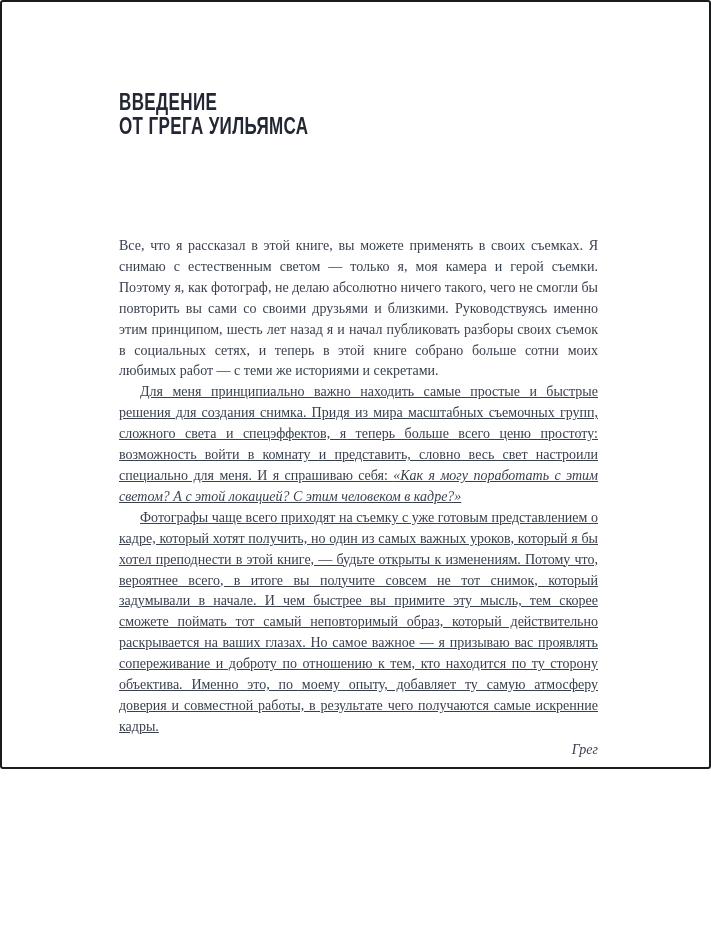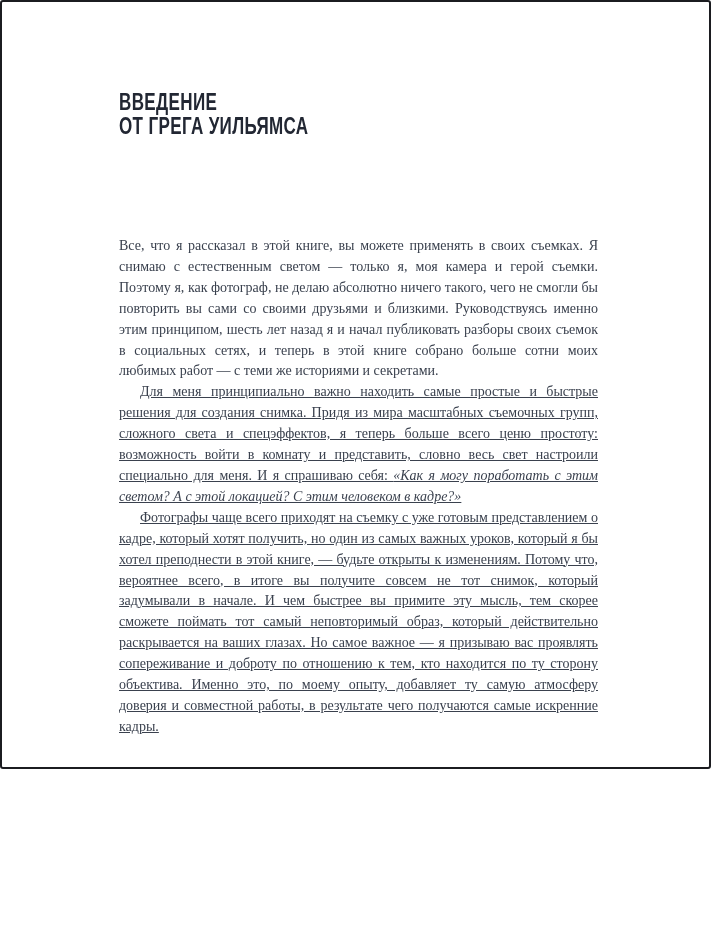--- a/index.html
+++ b/index.html
@@ -73,17 +73,18 @@
   <h1 class="chapter-title">
     <span>ВВЕДЕНИЕ</span><br>
     <span>ОТ ГРЕГА УИЛЬЯМСА</span>
   </h1>
 
   <div class="body-column">
 
   <p class="para"><span>Все, что я рассказал в этой книге, вы можете применять в своих съемках. Я снимаю с естественным светом — только я, моя камера и герой съемки. Поэтому я, как фотограф, не делаю абсолютно ничего такого, чего не смогли бы повторить вы сами со своими друзьями и близкими. Руководствуясь именно этим принципом, шесть лет назад я и начал публиковать разборы своих съемок в социальных сетях, и теперь в этой книге собрано больше сотни моих любимых работ — с теми же историями и секретами.</span></p>
       <p class="para indent"><span>Для меня принципиально важно находить самые простые и быстрые решения для создания снимка. Придя из мира масштабных съемочных групп, сложного света и спецэффектов, я теперь больше всего ценю простоту: возможность войти в комнату и представить, словно весь свет настроили специально для меня. И я спрашиваю себя: </span><span class="italic">«Как я могу поработать с этим светом? А с этой локацией? С этим человеком в кадре?»</span></p>
       <p class="para indent"><span>Фотографы чаще всего приходят на съемку с уже готовым представлением о кадре, который хотят получить, но один из самых важных уроков, который я бы хотел преподнести в этой книге, — будьте открыты к изменениям. Потому что, вероятнее всего, в итоге вы получите совсем не тот снимок, который задумывали в начале. И чем быстрее вы примите эту мысль, тем скорее сможете поймать тот самый неповторимый образ, который действительно раскрывается на ваших глазах. Но самое важное — я призываю вас проявлять сопереживание и доброту по отношению к тем, кто находится по ту сторону объектива. Именно это, по моему опыту, добавляет ту самую атмосферу доверия и совместной работы, в результате чего получаются самые искренние кадры.</span></p>
+      <div class="signature">Грег</div>
     </div>
 
   <div class="page-number">4</div>
 
 </div>
 
 </body></html>

